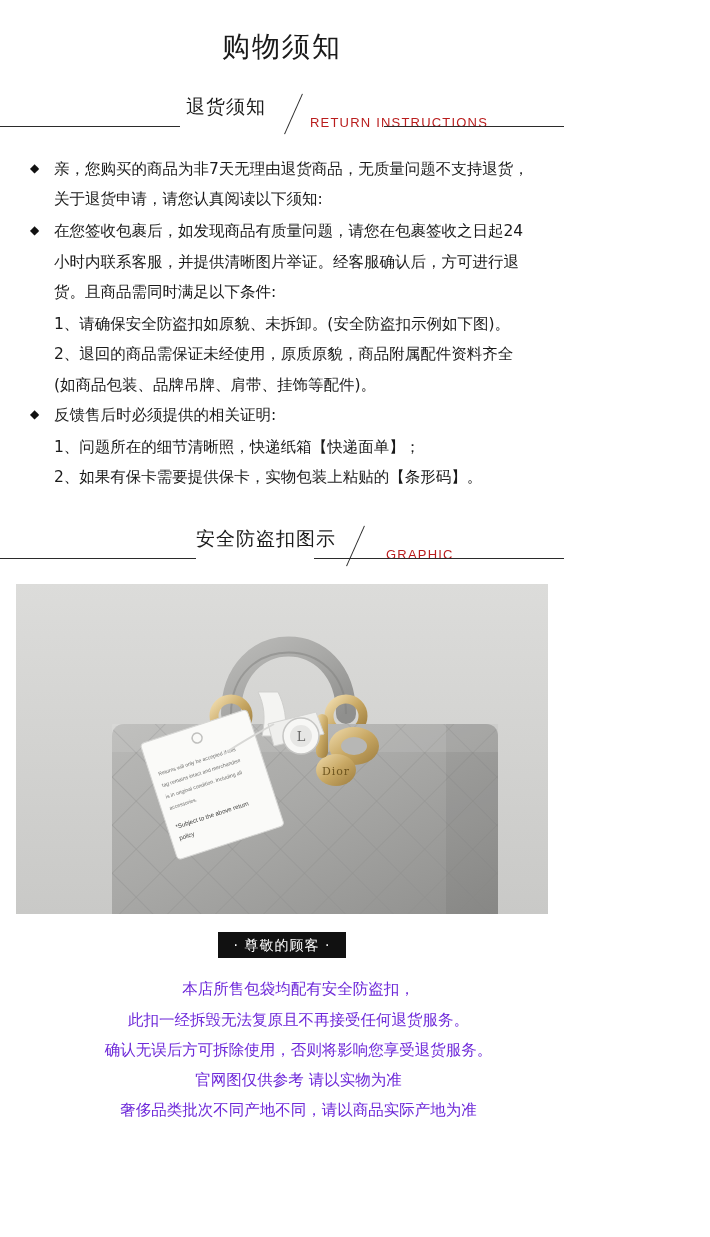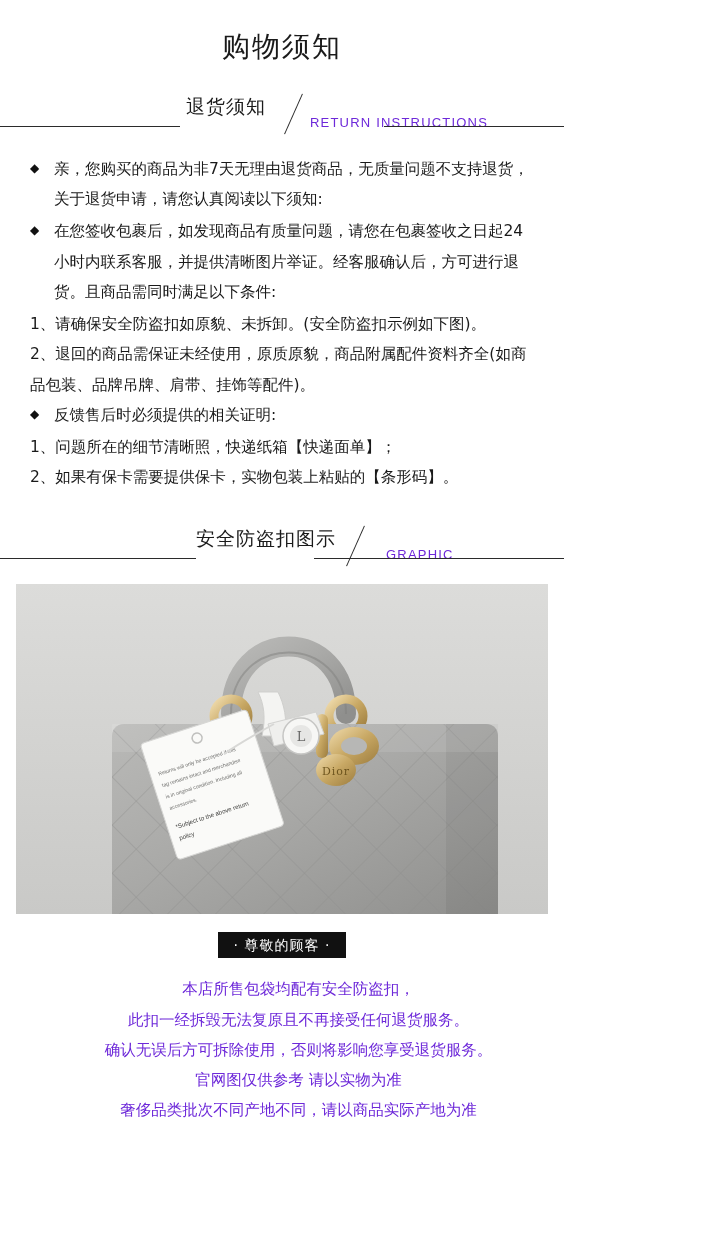--- a/index.html
+++ b/index.html
@@ -68,21 +68,21 @@
     background: #2b2b2b;
     transform: rotate(24deg);
     transform-origin: center;
   }
   .sec-head .en {
     position: absolute;
     left: 310px;
     top: 23px;
     font-size: 13px;
     letter-spacing: 1.2px;
-    color: #6d28d9;
+    color: #b91c1c;
     font-family: "Liberation Sans", sans-serif;
   }
 
   
   .sec-head.graphic .cn { left: 196px; }
   .sec-head.graphic .slash { left: 355px; }
   .sec-head.graphic .en { left: 386px; }
   .sec-head.graphic .rule-left { width: 196px; }
   .sec-head.graphic .rule-right { width: 250px; }
 
@@ -104,20 +104,21 @@
     width: 24px;
     font-size: 12px;
     line-height: 2.4;
     color: #111;
     text-align: left;
   }
   .li-text {
     flex: 1 1 auto;
   }
   .sub {
+    margin-left: 24px;
   }
 
   
   .pic-wrap {
     margin: 14px auto 0 auto;
     width: 532px;
     height: 330px;
     position: relative;
     overflow: hidden;
     background: #d9d9d9;

